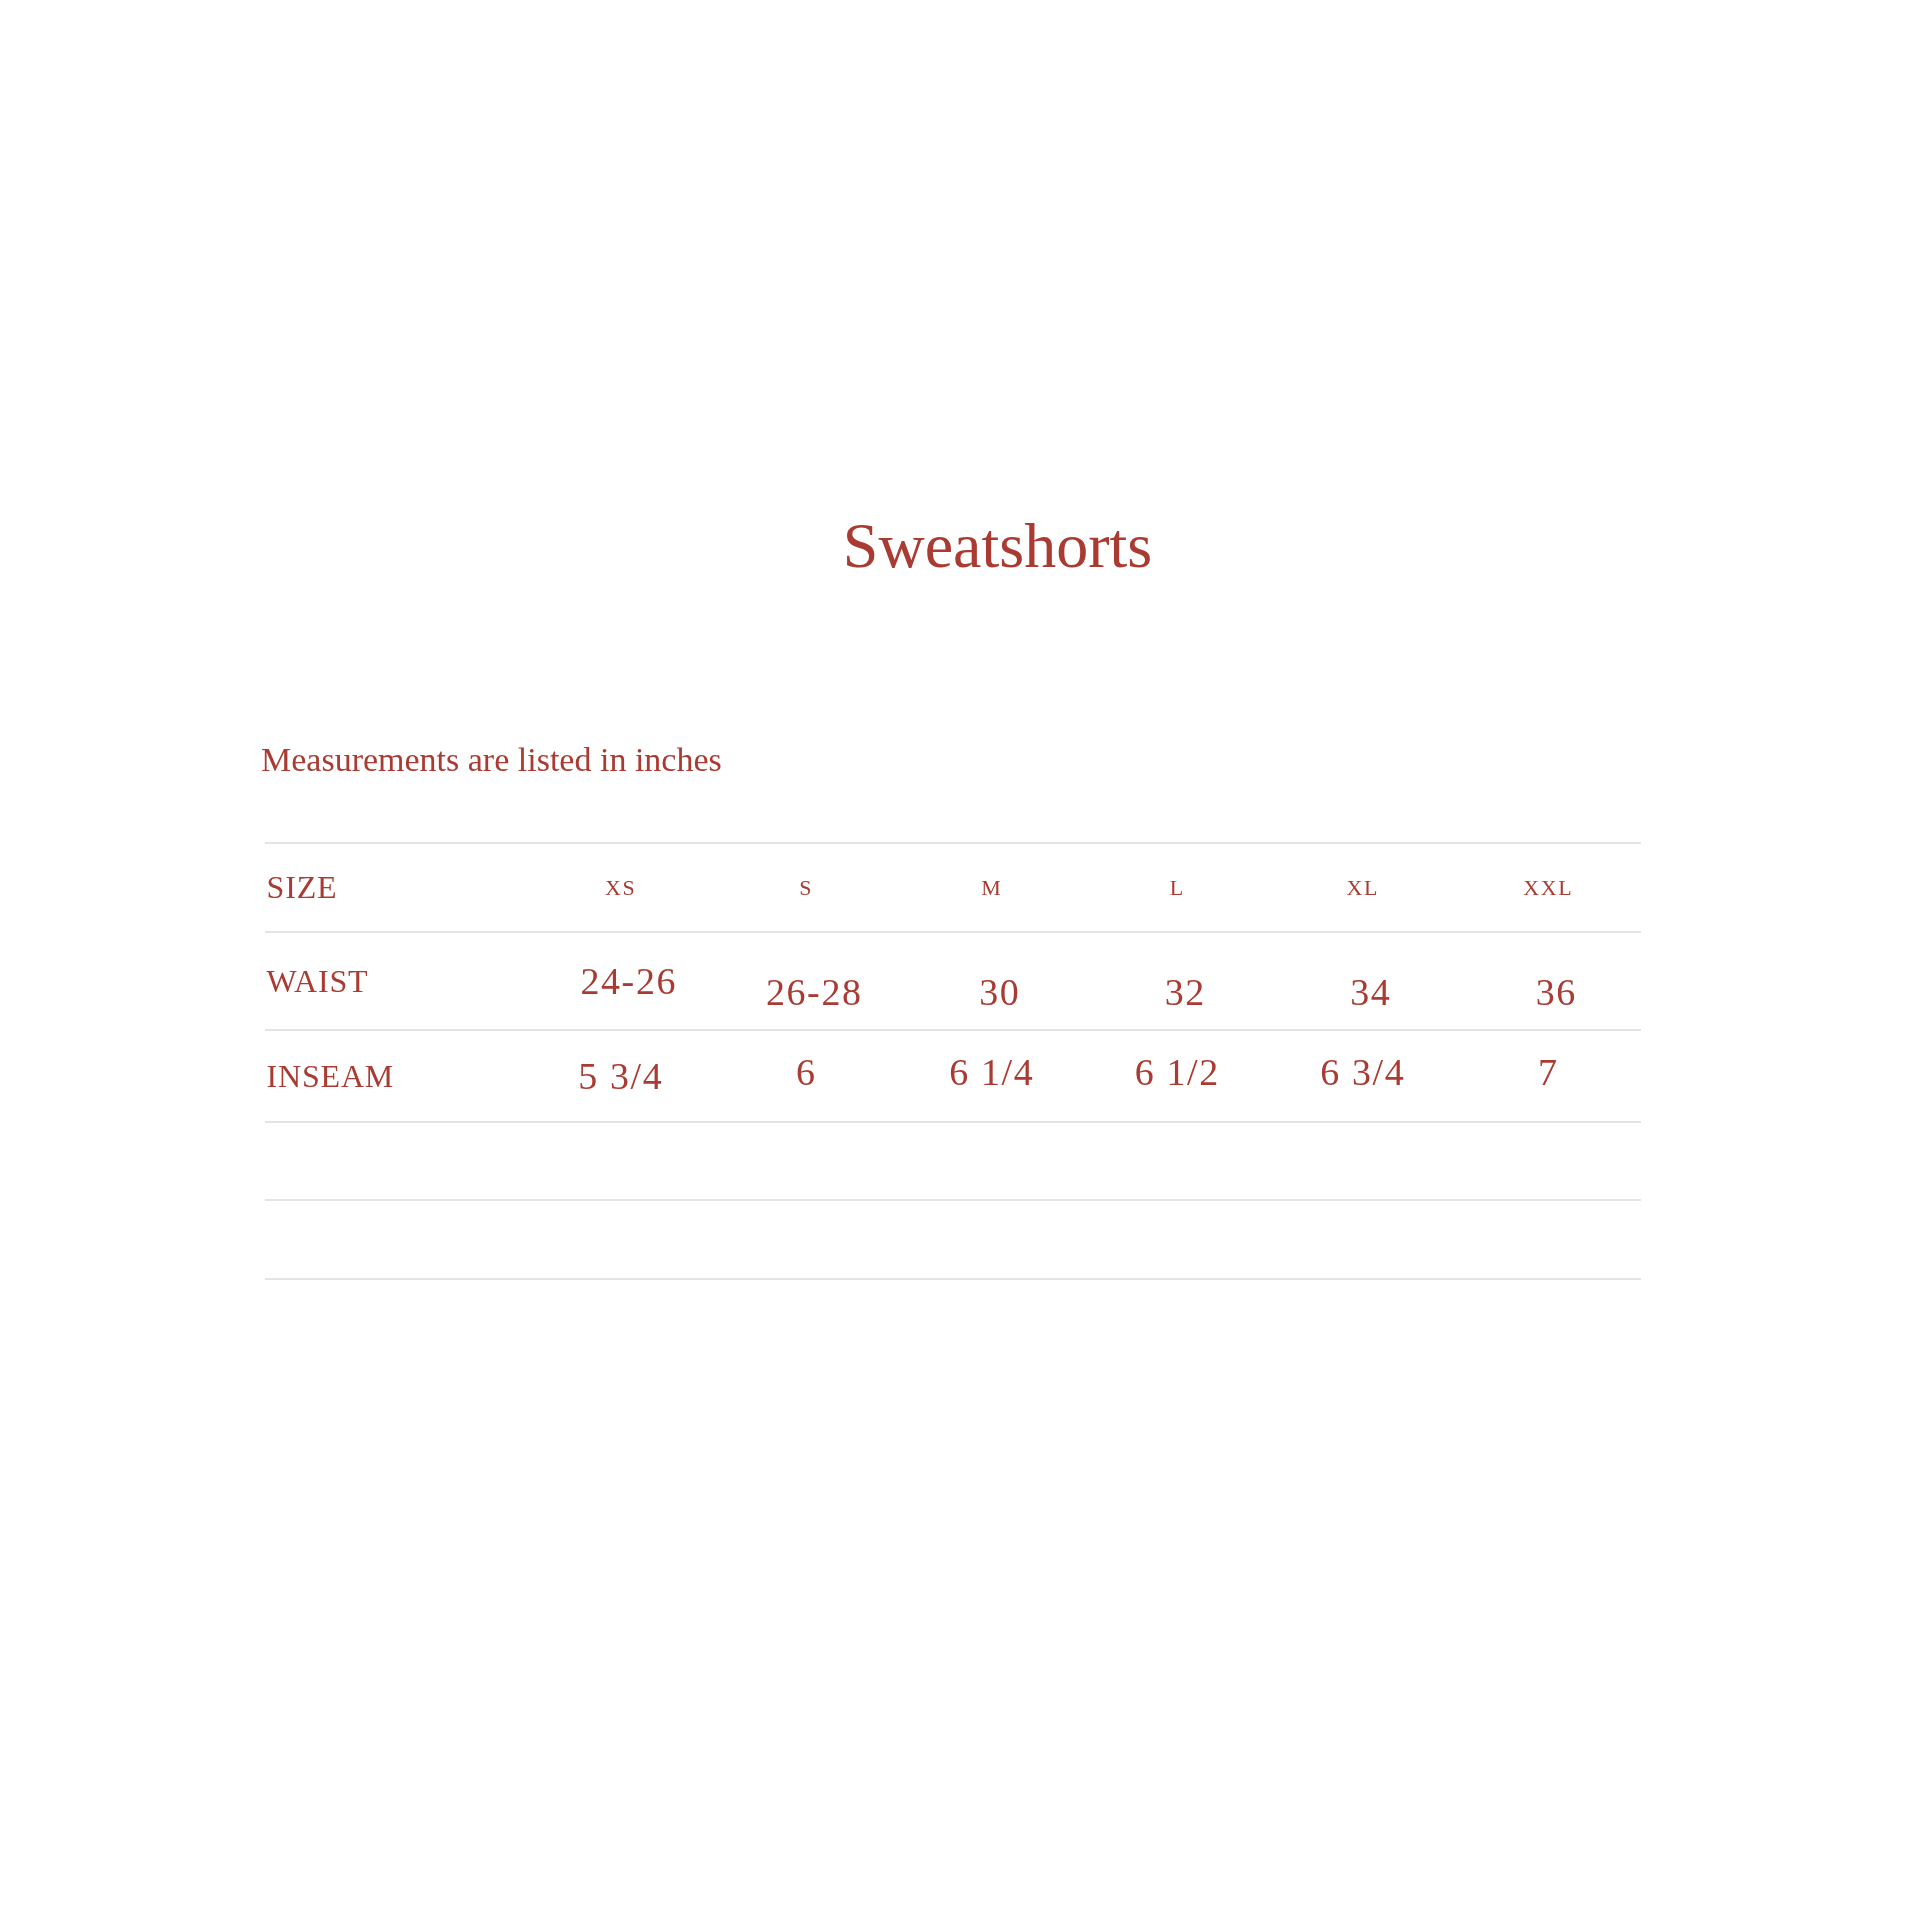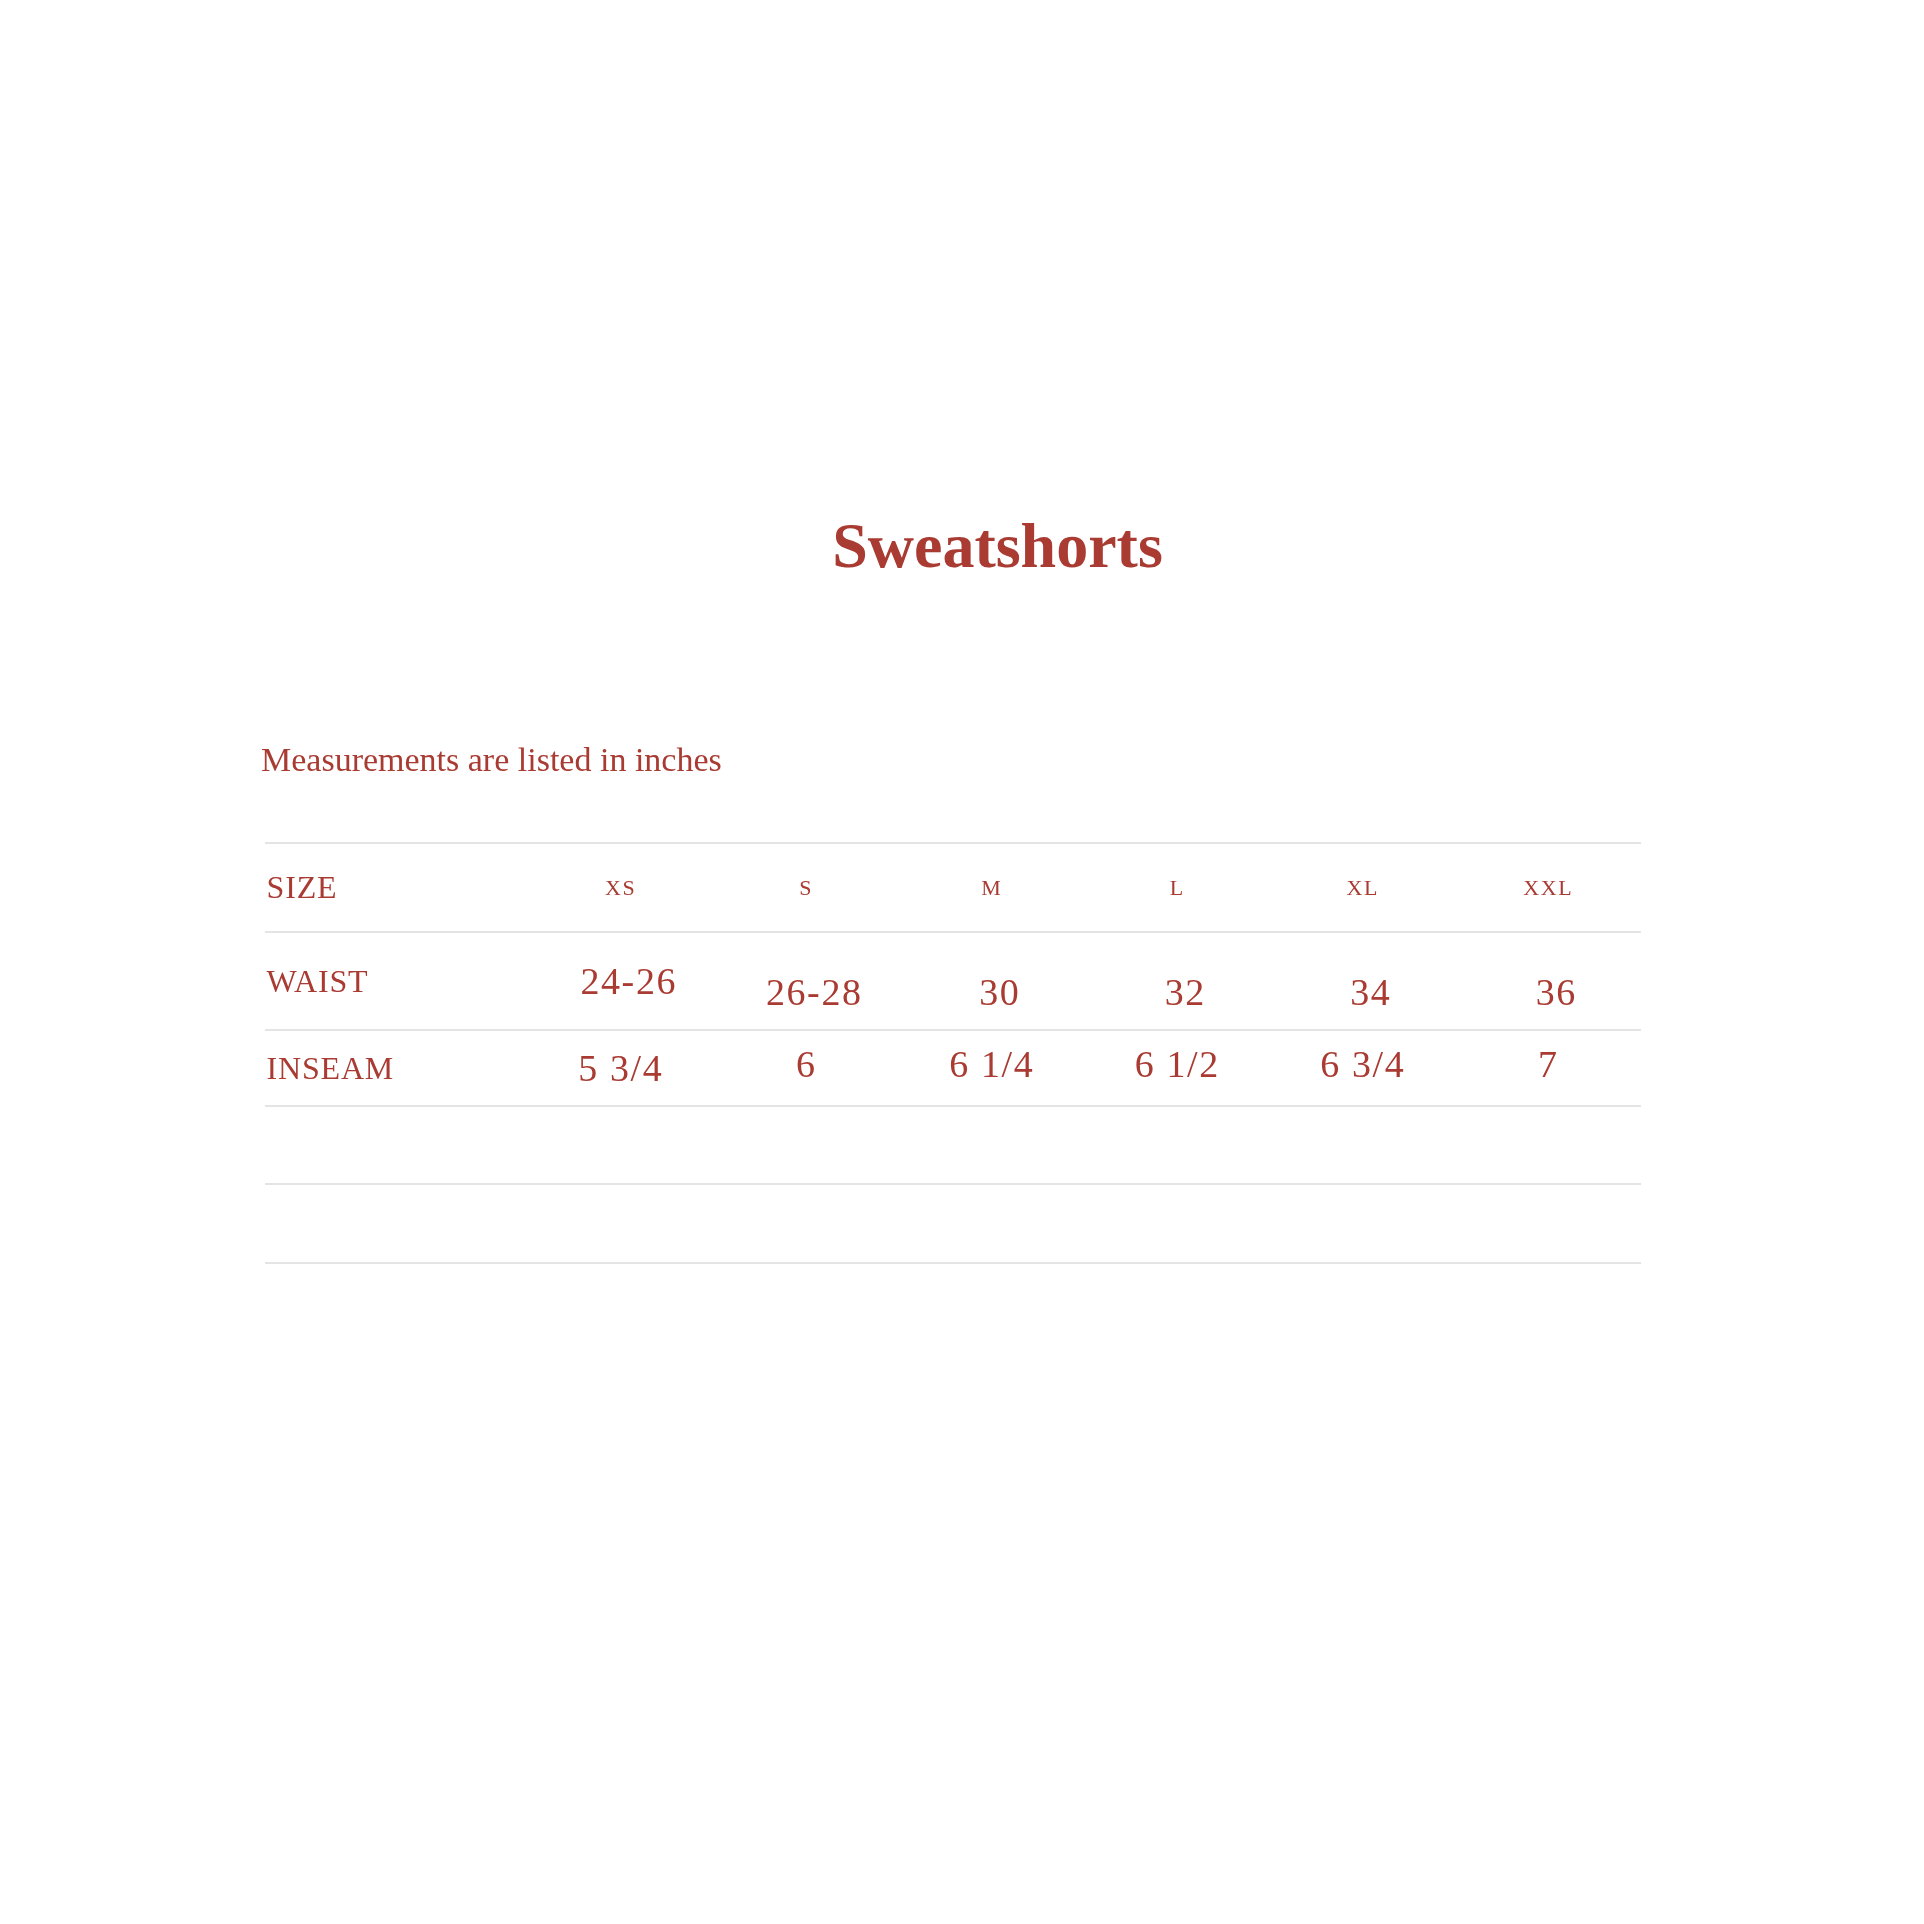--- a/index.html
+++ b/index.html
@@ -17,21 +17,21 @@
     position:relative;
     overflow:hidden;
   }
   .page-title{
     position:absolute;
     top:514px;
     left:50%;
     transform:translateX(calc(-50% + 35px));
     margin:0;
     font-size:64px;
-    font-weight:700;
+    font-weight:400;
     line-height:1;
     white-space:nowrap;
   }
   .units-note{
     position:absolute;
     top:743px;
     left:261px;
     margin:0;
     font-size:34px;
     line-height:1;
@@ -46,21 +46,21 @@
     border-bottom:2.4px solid var(--line);
   }
   .row{
     display:grid;
     grid-template-columns:263px repeat(6, 1fr);
     align-items:center;
   }
   .row + .row{border-top:2.4px solid var(--line);}
   .r-header{height:87px;}
   .r-waist{height:98px;gap:16px;}
-  .r-inseam{height:76px;}
+  .r-inseam{height:92px;}
   .r-empty-1{height:78px;}
   .r-empty-2{height:79px;}
   .cell{white-space:nowrap;}
   .cell.label{
     font-size:32px;
     text-align:left;
     padding-left:1.6px;
     letter-spacing:0.8px;
   }
   .cell.head{

